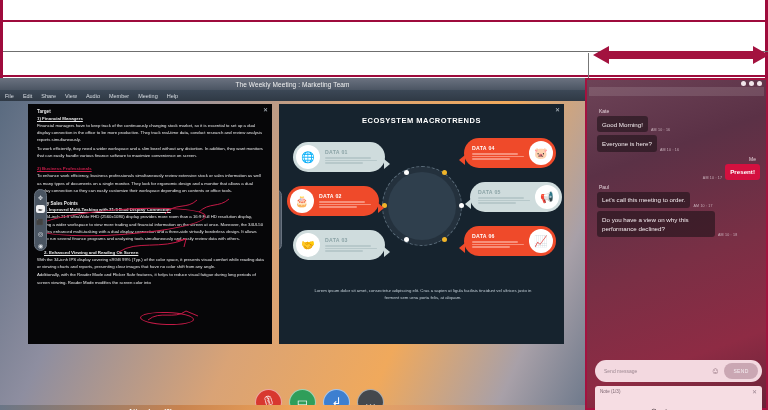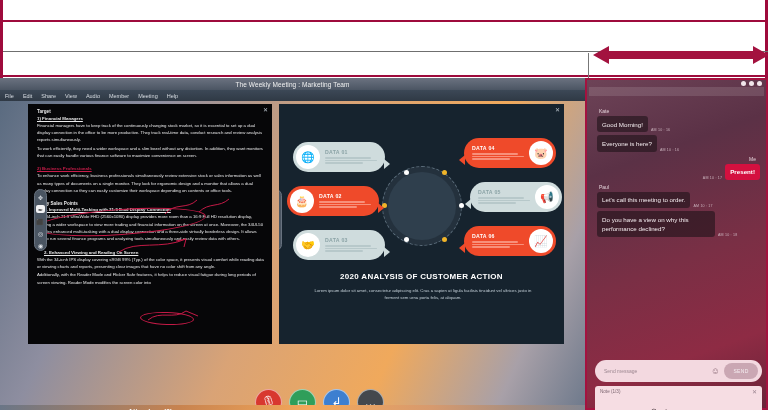--- a/index.html
+++ b/index.html
@@ -309,20 +309,21 @@
         <span class="tool active">✒</span>
         <span class="tool">⬛</span>
         <span class="tool">◎</span>
         <span class="tool">◉</span>
       </div>
     </div>
 
     <div class="slide" id="slide-right">
       <span class="slide-close">✕</span>
 
+      <div class="eco-title">ECOSYSTEM MACROTRENDS</div>
 
       <div class="hub-outer"></div>
       <div class="hub-ring"></div>
       <div class="hub-dot" style="left:125px; top:66px;"></div>
       <div class="hub-dot amber" style="left:163px; top:66px;"></div>
       <div class="hub-dot amber" style="left:103px; top:99px;"></div>
       <div class="hub-dot" style="left:180px; top:99px;"></div>
       <div class="hub-dot" style="left:125px; top:133px;"></div>
       <div class="hub-dot amber" style="left:163px; top:133px;"></div>
 
@@ -397,21 +398,20 @@
           <div class="lines">
               <div class="ln" style="width:46px"></div>
               <div class="ln" style="width:52px"></div>
               <div class="ln" style="width:38px"></div>
             </div>
         </div>
         <span class="circ">📈</span>
         <span class="tail" style="left:-5px; border-right:6px solid #ef4a2a;"></span>
       </div>
 
-      <div class="eco-sub">2020 ANALYSIS OF CUSTOMER ACTION</div>
       <div class="eco-body">Lorem ipsum dolor sit amet, consectetur adipiscing elit. Cras a sapien at ligula facilisis tincidunt vel ultrices justo in ferment sem urna porta felis, at aliquam.</div>
 
       <div class="pen-toolbar" style="left:-10px; top:85px;">
         <span class="tool">✥</span>
         <span class="tool">✒</span>
         <span class="tool">⬛</span>
         <span class="tool">◎</span>
         <span class="tool">◉</span>
       </div>
     </div>

